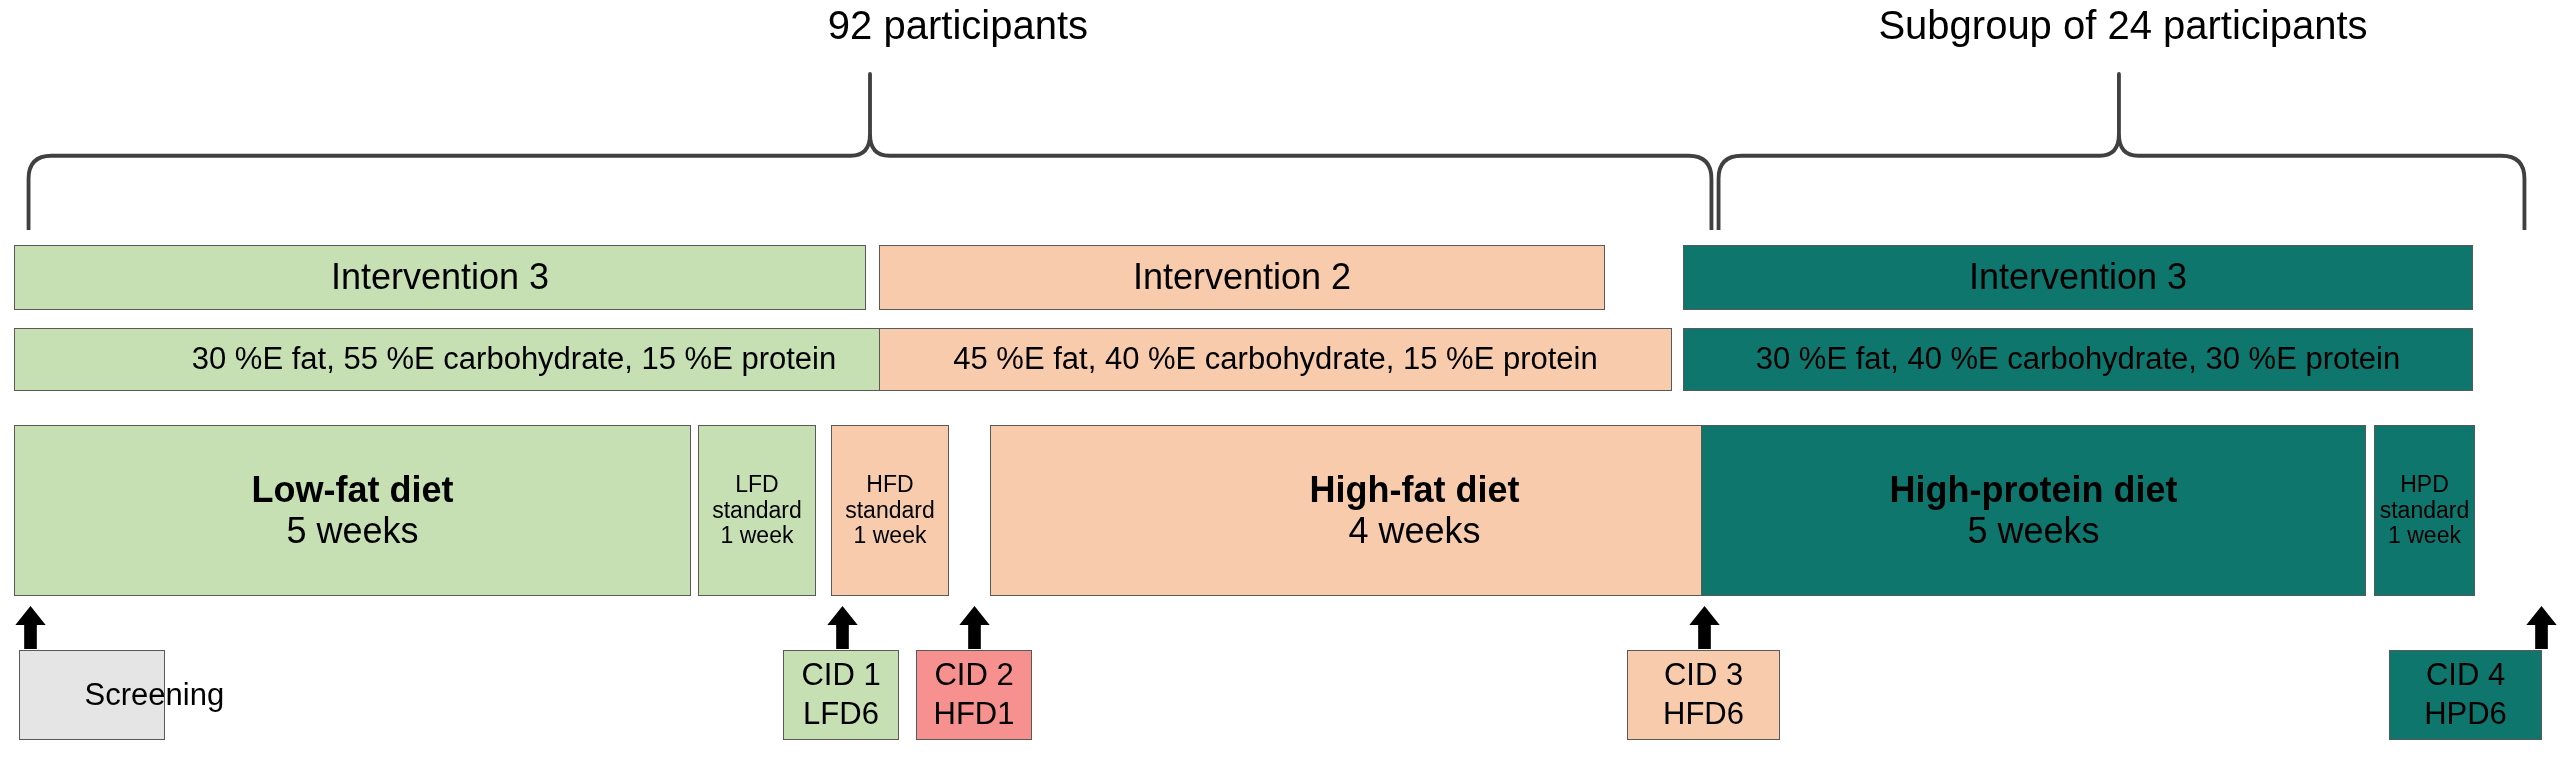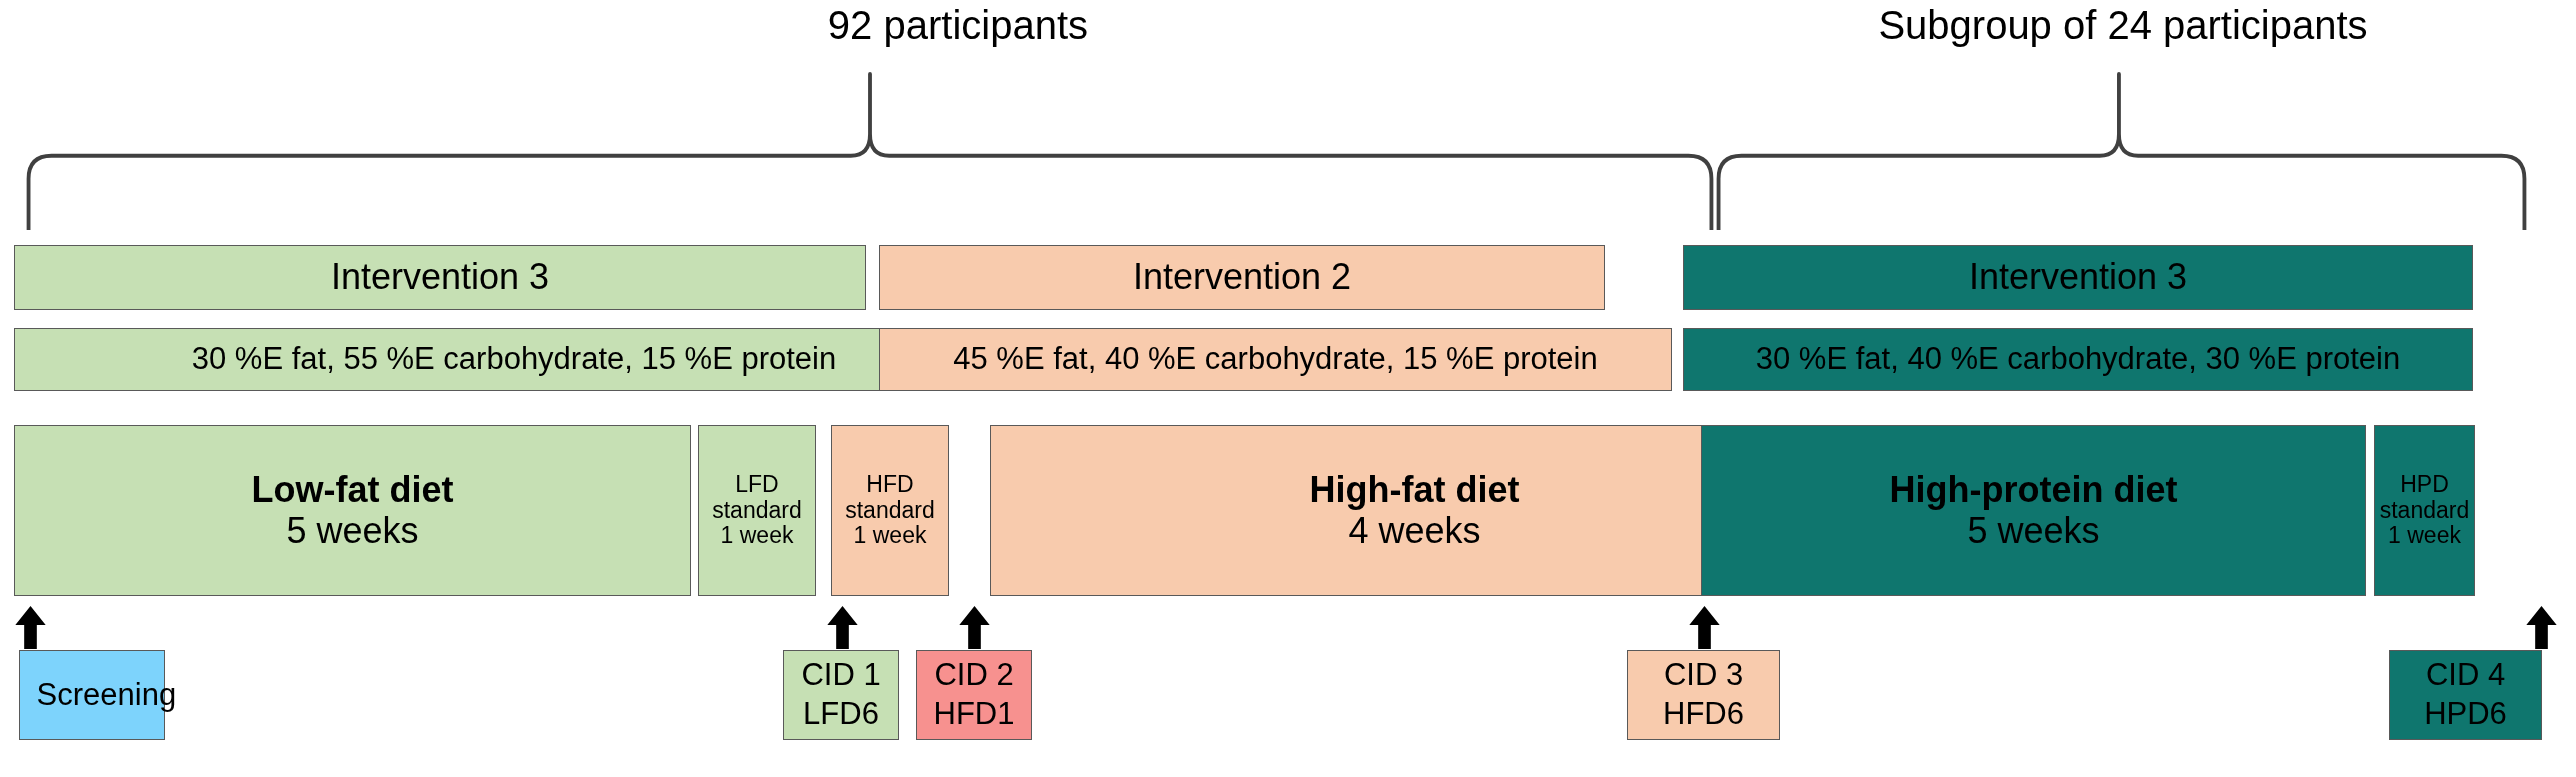--- a/index.html
+++ b/index.html
@@ -43,21 +43,21 @@
     justify-content: center;
     text-align: center;
     line-height: 1.12;
     color: #000;
   }
   .box .inner { width: 100%; padding: 0 3.8px; box-sizing: border-box; }
 
   .c-green { background: #c6e0b4; }
   .c-orange { background: #f8cbad; }
   .c-blue  { background: #0f766e; }
-  .c-gray  { background: #7dd3fc; }
+  .c-gray  { background: #e5e5e5; padding-left: 48px; }
   .c-red   { background: #f7918f; }
 
   .title-box   { font-size: 36px; }
   .macro-box   { font-size: 31px; }
   .diet-main   { font-size: 36px; }
   .diet-main .strong { font-weight: bold; display: block; }
   .diet-std    { font-size: 23px; }
   .screening   { font-size: 31px; justify-content: flex-start; }
   .screening .inner { padding-left: 16.6px; text-align: left; }
   .cid-box     { font-size: 31px; }

